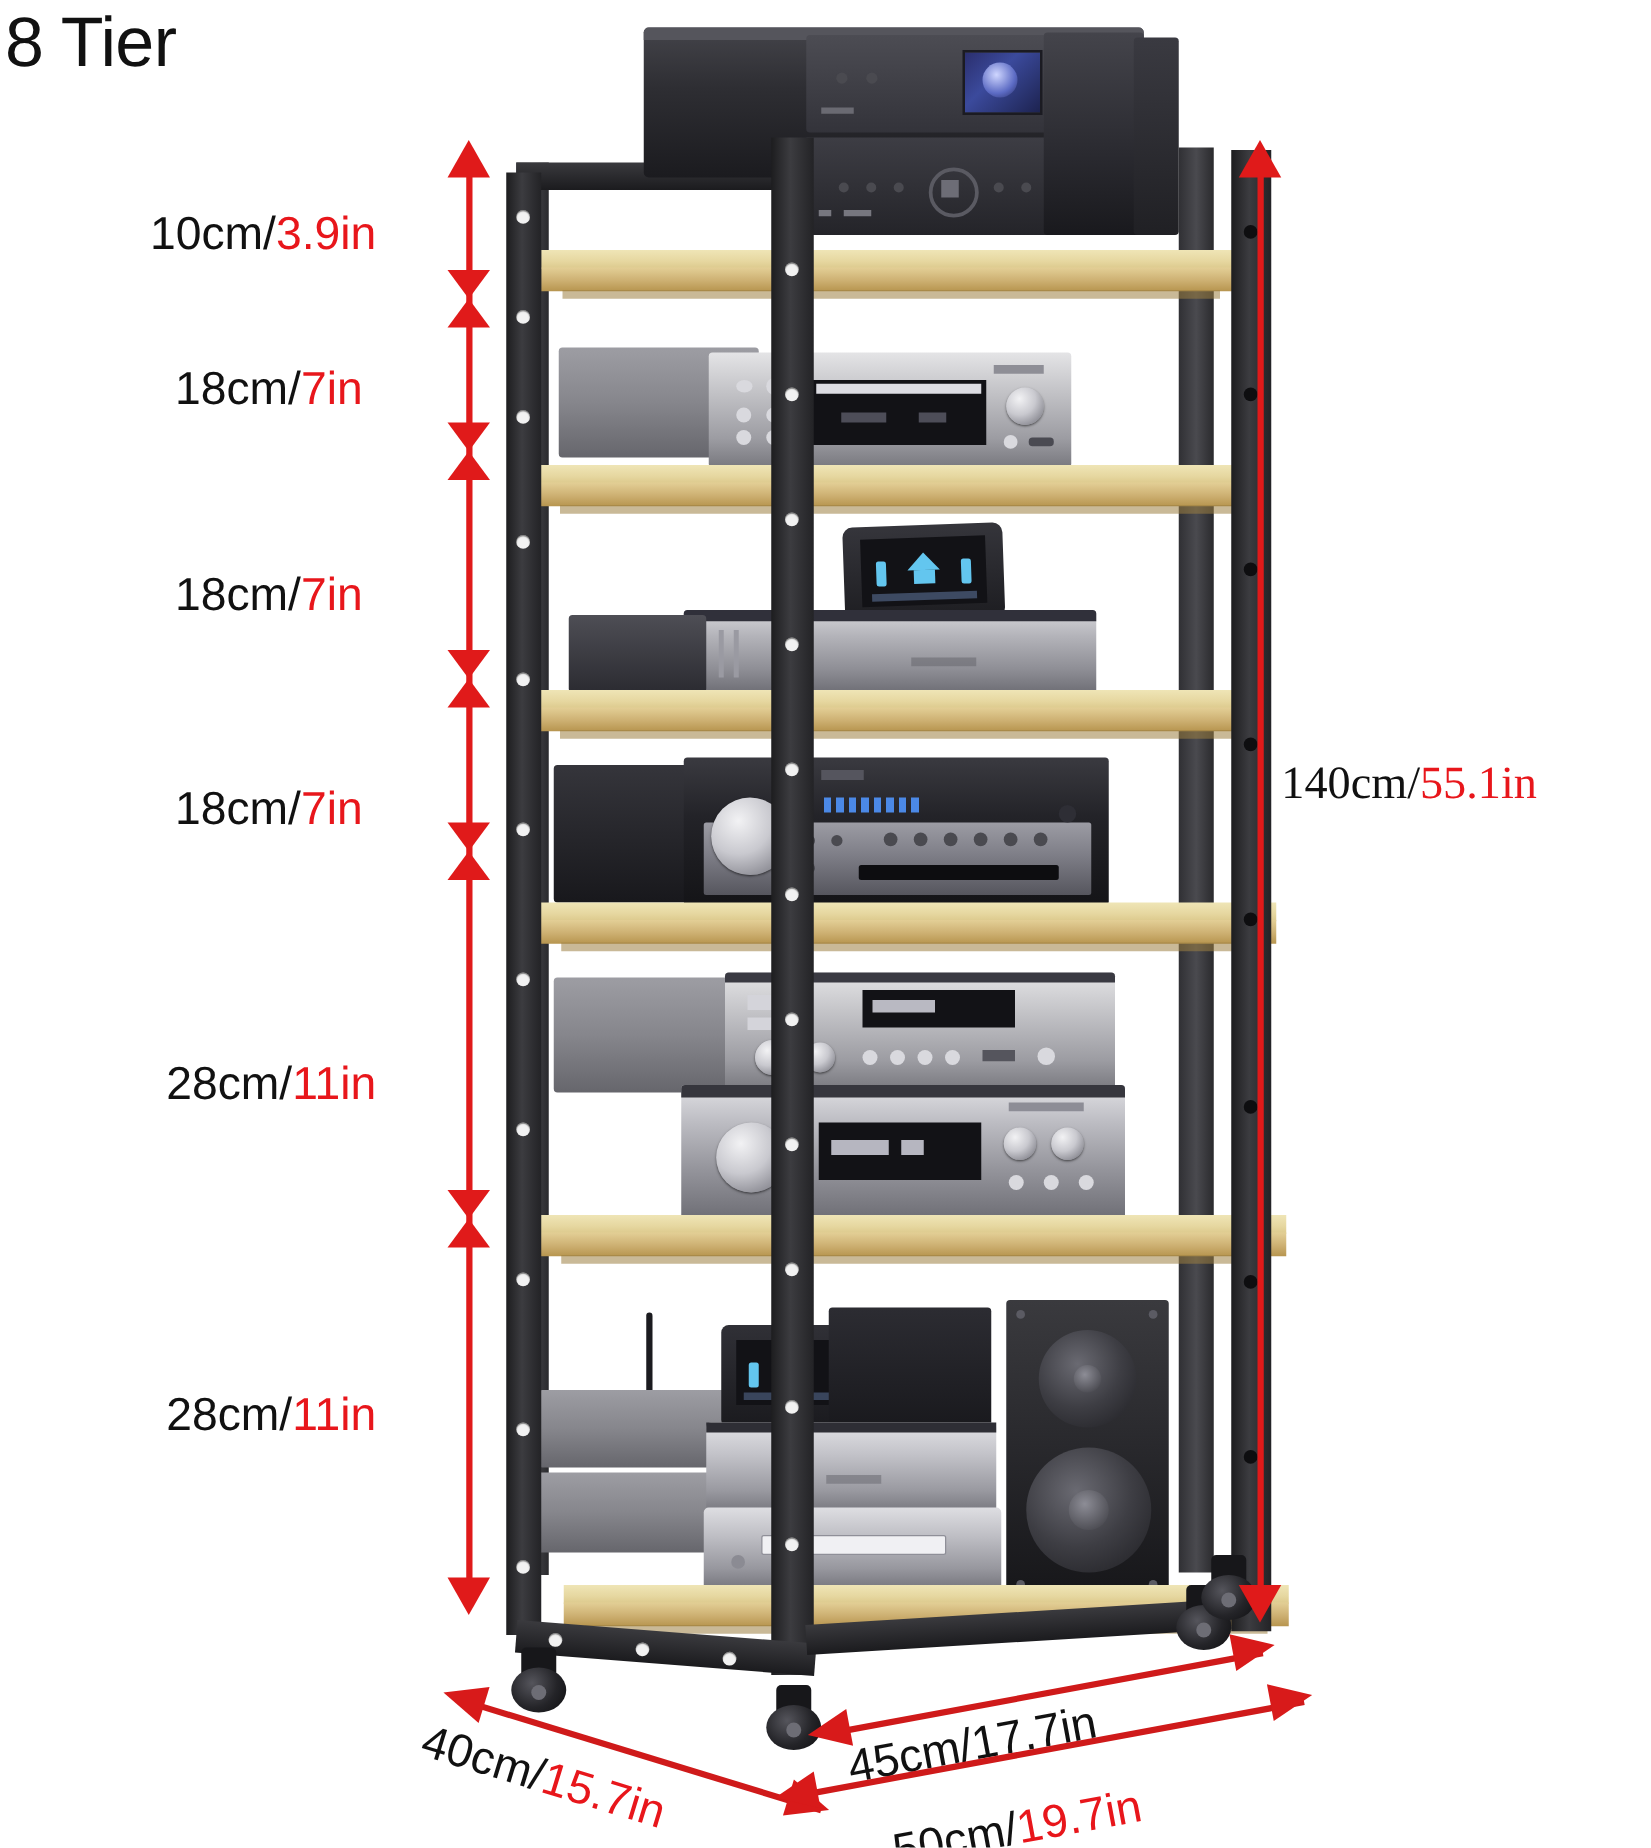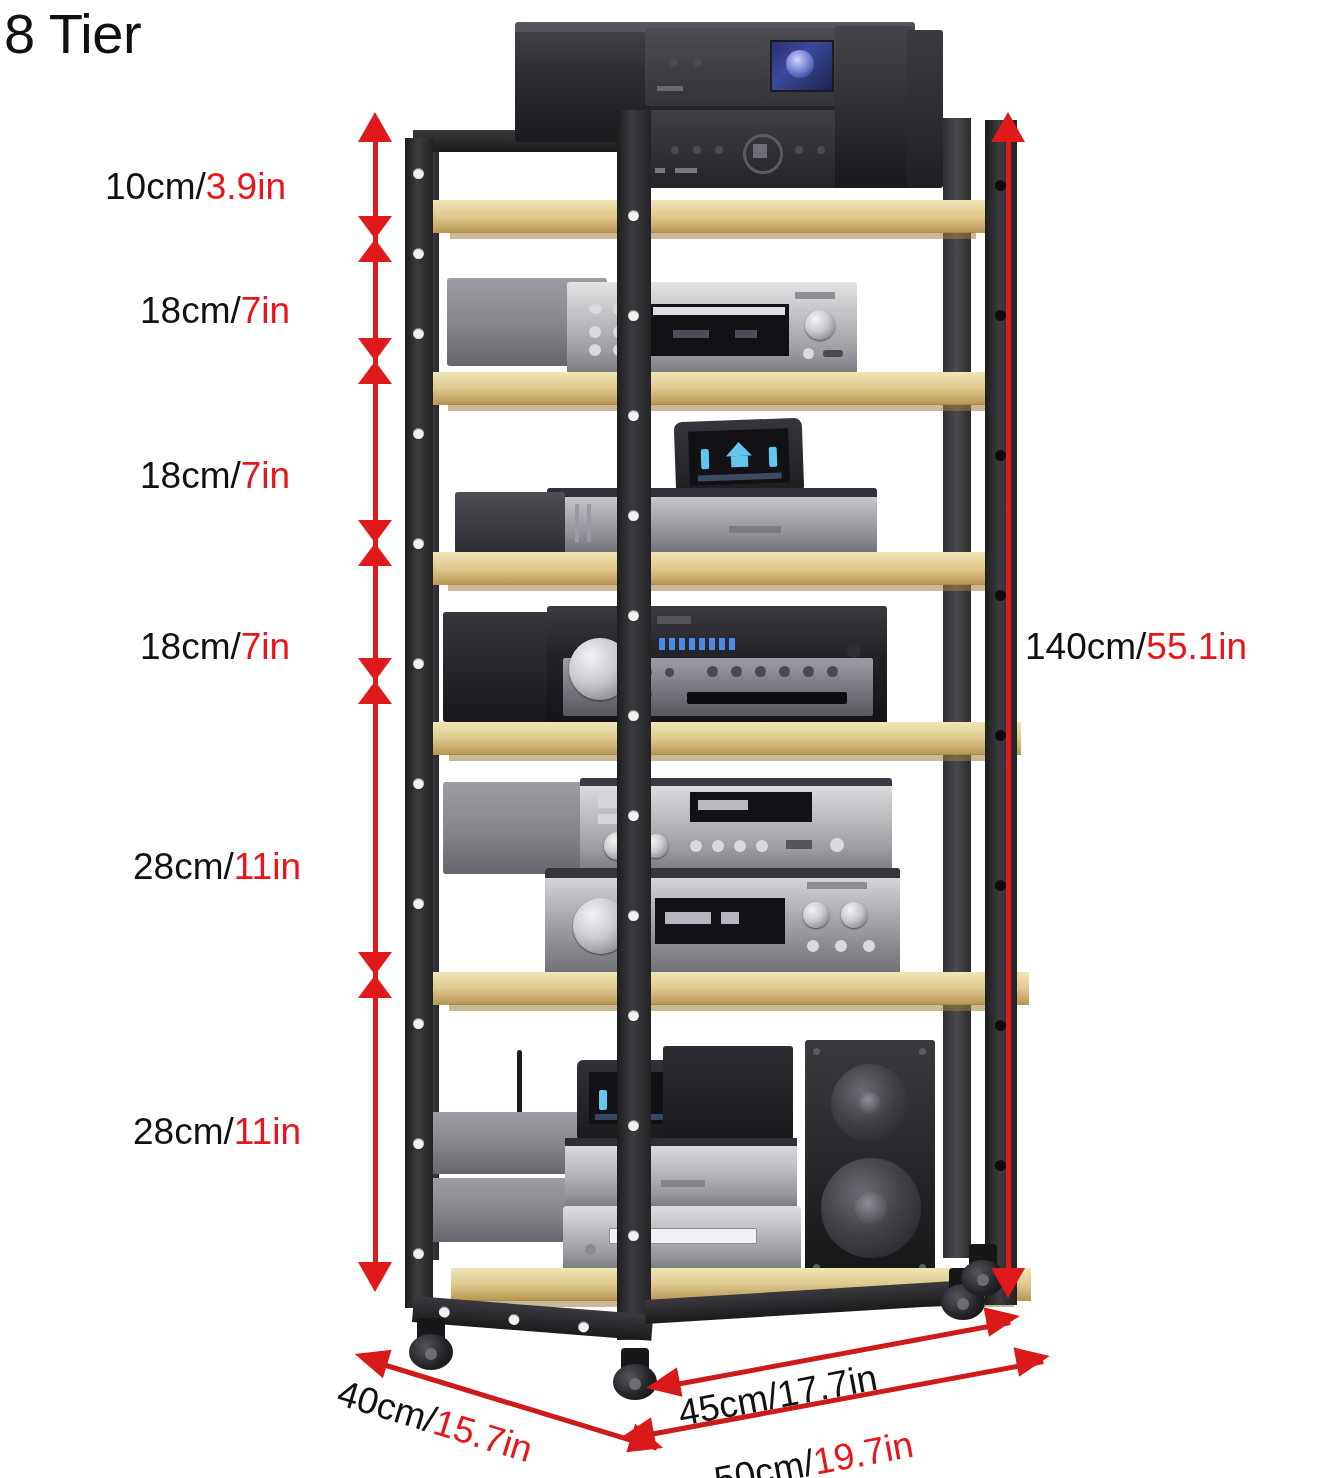--- a/index.html
+++ b/index.html
@@ -383,21 +383,21 @@
   <div class="hg abs" style="left:358px;top:658px;">
       <div class="c1"></div>
       <div class="c2"></div>
     </div>
   <div class="hg abs" style="left:358px;top:952px;">
       <div class="c1"></div>
       <div class="c2"></div>
     </div>
 </div>
 
-<div class="dimlabel abs" style="left:105px;top:168px;">
+<div class="dimlabel abs" style="left:120px;top:168px;">
   <span class="cm">10cm/</span><span class="in">3.9in</span>
 </div>
 <div class="dimlabel abs" style="left:140px;top:292px;">
   <span class="cm">18cm/</span><span class="in">7in</span>
 </div>
 <div class="dimlabel abs" style="left:140px;top:457px;">
   <span class="cm">18cm/</span><span class="in">7in</span>
 </div>
 <div class="dimlabel abs" style="left:140px;top:628px;">
   <span class="cm">18cm/</span><span class="in">7in</span>
@@ -407,21 +407,21 @@
 </div>
 <div class="dimlabel abs" style="left:133px;top:1113px;">
   <span class="cm">28cm/</span><span class="in">11in</span>
 </div>
 
 <div class="abs">
   <div class="vrule abs" style="left:1006px;top:140px;height:1130px;"></div>
   <div class="arrow-up abs" style="left:991px;top:112px;"></div>
   <div class="arrow-dn abs" style="left:991px;top:1268px;"></div>
 </div>
-<div class="dimlabel abs" style="left:1025px;top:628px;">
+<div class="dimlabel abs" style="left:1025px;top:608px;font-family:Liberation Serif, serif;">
   <span class="cm">140cm/</span><span class="in">55.1in</span>
 </div>
 
 <div class="abs" style="left:340px;top:1330px;">
   <div class="hrule abs" style="left:30px;top:28px;width:300px;transform:rotate(17deg);"></div>
   <div class="ah-l abs" style="left:14px;top:14px;transform:rotate(17deg);"></div>
   <div class="ah-r abs" style="left:290px;top:98px;transform:rotate(17deg);"></div>
 </div>
 <div class="dimlabel abs" style="left:344px;top:1374px;transform:rotate(17deg);transform-origin:left top;">
   <span class="cm">40cm/</span><span class="in">15.7in</span>

